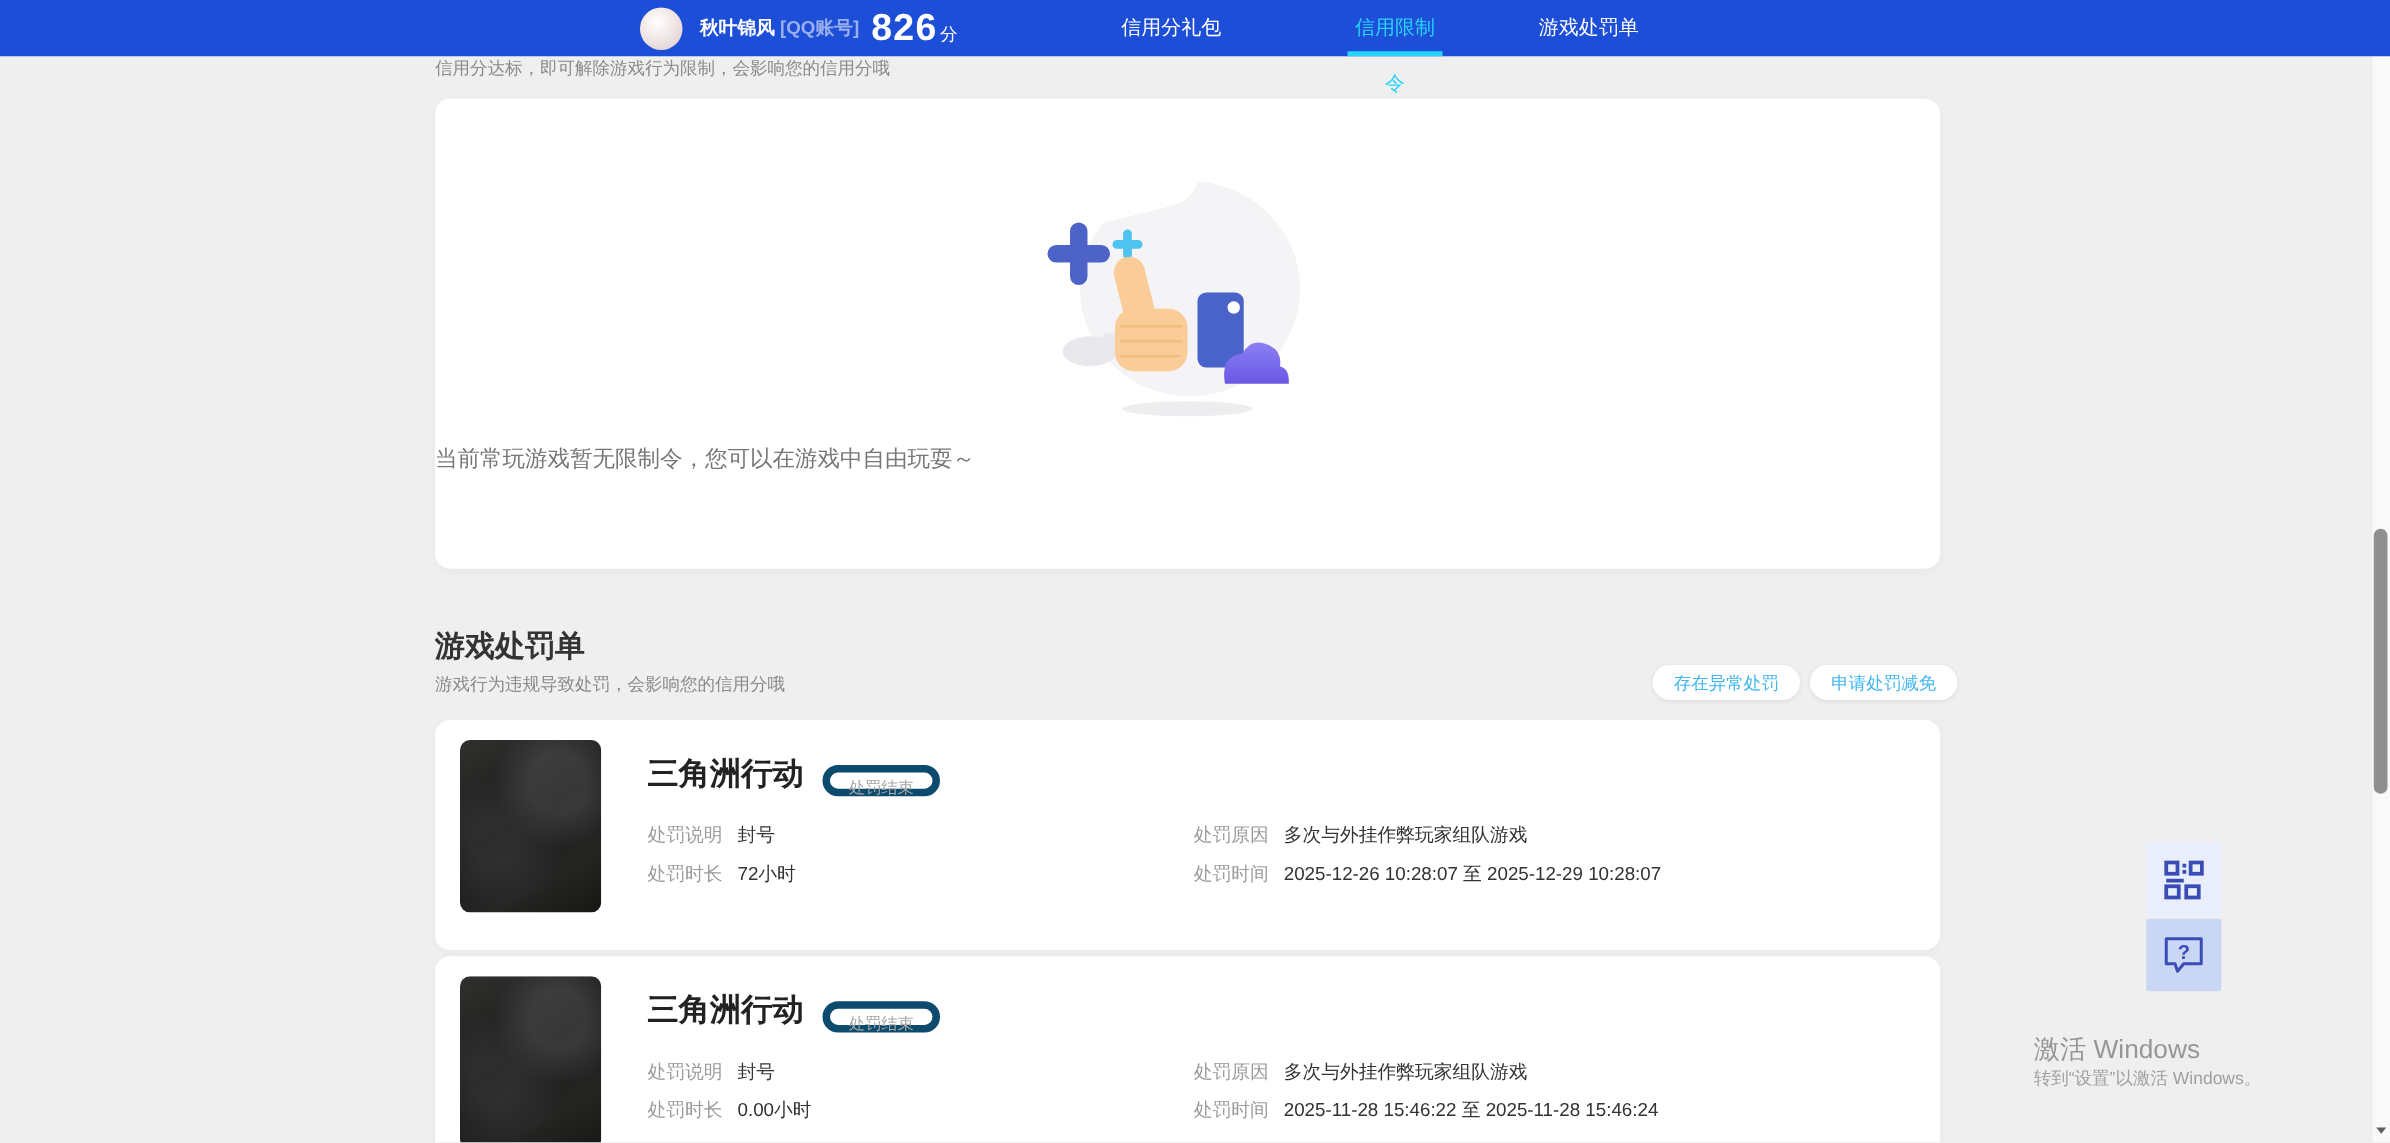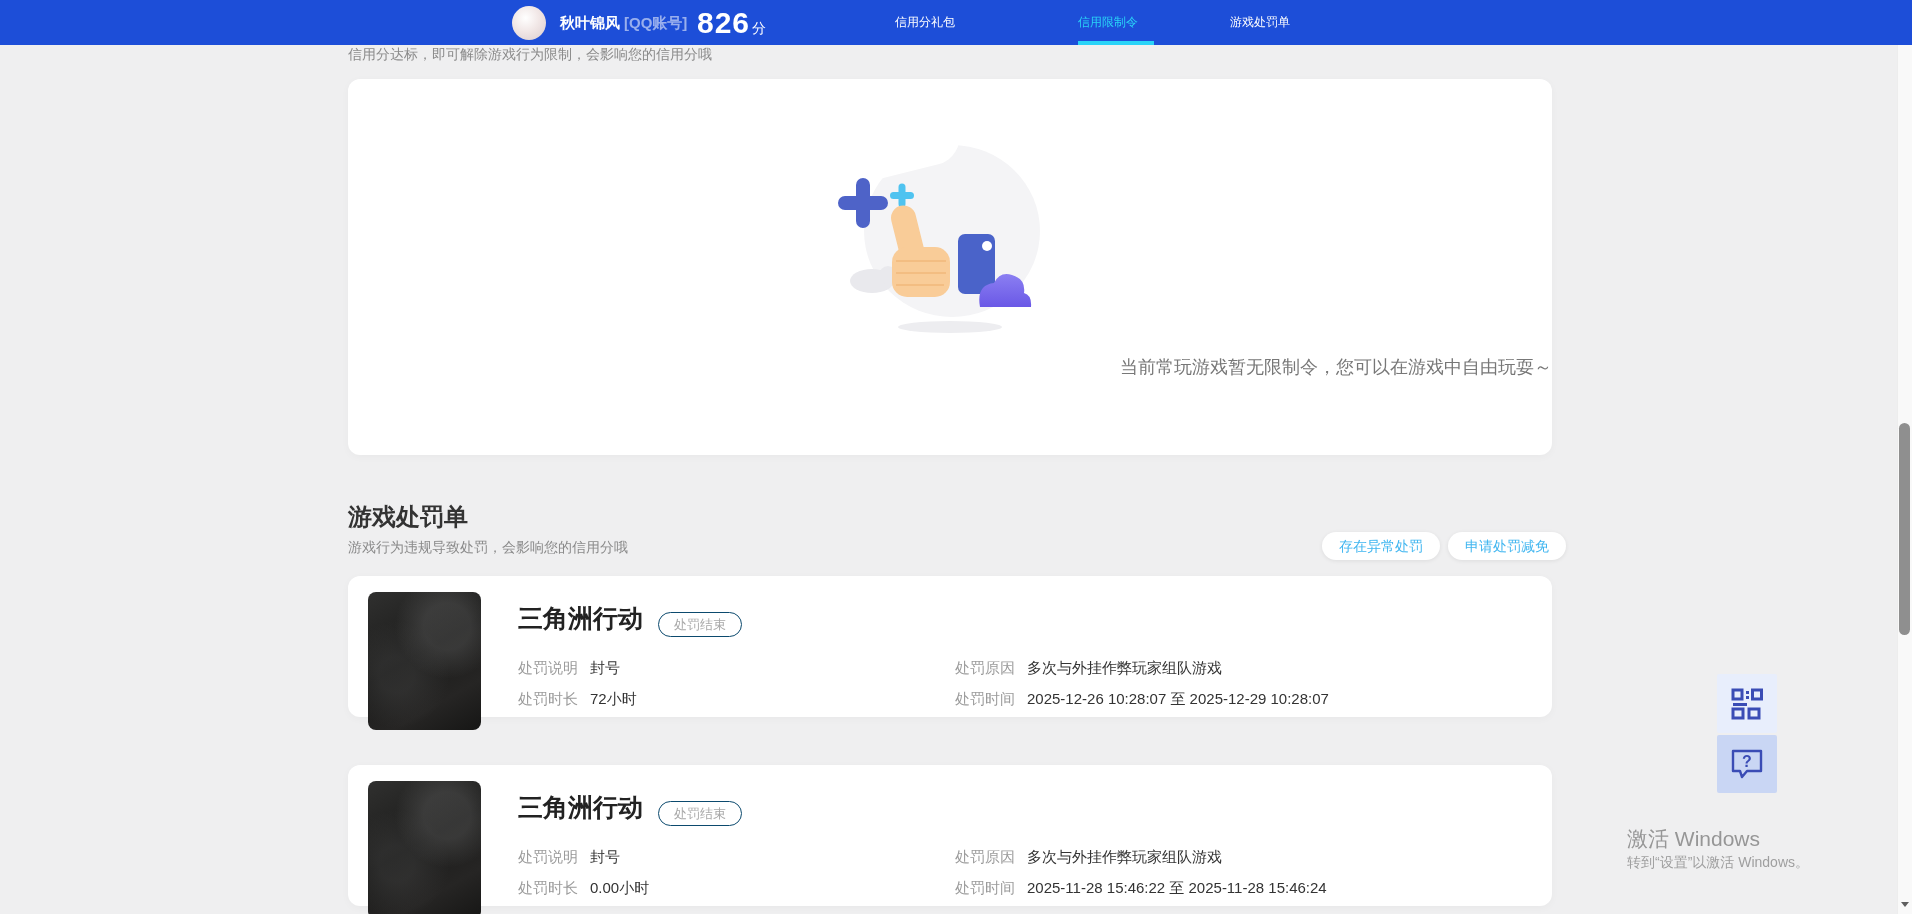--- a/index.html
+++ b/index.html
@@ -9,56 +9,56 @@
 
   
   .header { position:absolute; left:0; top:0; width:1912px; height:45px; background:#1d4ed8; z-index:5; }
   .avatar { position:absolute; left:512px; top:6px; width:34px; height:34px; border-radius:50%;
             background:radial-gradient(circle at 40% 35%, #ffffff 0%, #f1e7e6 45%, #d9cbcd 100%); }
   .user-line { position:absolute; left:560px; top:0; height:45px; line-height:45px; font-size:15px; font-weight:bold; color:#ffffff; }
   .account-tag { font-weight:bold; color:rgba(255,255,255,0.55); margin-left:4px; }
   .score-wrap { position:absolute; left:697px; top:0; height:45px; line-height:45px; color:#fff; }
   .score-num { font-size:30px; font-weight:bold; letter-spacing:1px; }
   .score-unit { font-size:14px; margin-left:2px; }
-  .tab { position:absolute; top:0; height:52px; line-height:45px; font-size:12px; color:#ffffff; cursor:pointer; }
+  .tab { position:absolute; top:0; height:52px; line-height:45px; text-align:center; font-size:16px; color:#ffffff; cursor:pointer; }
   .tab-1 { left:895px;  width:84px; }
   .tab-2 { left:1078px; width:76px; color:#29d3f7; }
   .tab-3 { left:1230px; width:82px; }
   .tab-underline { position:absolute; left:1078px; top:41px; width:76px; height:4px; background:#29d3f7; }
 
   .intro-text { position:absolute; left:348px; top:46px; font-size:14px; color:#8a8a8a; }
 
   
   .card { position:absolute; left:348px; width:1204px; background:#ffffff; border-radius:12px; box-shadow:0 2px 8px rgba(0,0,0,0.03); }
   .card-empty { top:79px; height:376px; }
   .illus { position:absolute; left:50%; transform:translateX(-50%); top:60px; }
-  .empty-msg  { position:absolute; left:0; top:276px; width:100%; text-align:right; font-size:18px; color:#777777; }
+  .empty-msg  { position:absolute; left:0; top:276px; width:100%; text-align:left; font-size:18px; color:#777777; }
   .empty-note { position:absolute; left:0; top:312px; width:100%; text-align:center; font-size:13px; color:#9e9e9e; }
 
   
   .sec-title { position:absolute; left:348px; top:501px; font-size:24px; font-weight:bold; color:#333333; }
   .sec-sub   { position:absolute; left:348px; top:539px; font-size:14px; color:#8a8a8a; }
   .pill-btn { position:absolute; top:532px; height:28px; line-height:28px; padding:0 17px; background:#ffffff; border:none;
               border-radius:14px; font-size:14px; color:#41b6f0; box-shadow:0 1px 4px rgba(0,0,0,0.08); cursor:pointer;
               font-family:inherit; }
   .btn-abnormal  { left:1322px; }
   .btn-reduction { left:1448px; }
 
   
-  .card-penalty { height:141px;padding-left:44px; }
+  .card-penalty { height:184px;padding-left:44px; }
   .card-a { top:576px; }
   .card-b { top:765px; }
   .game-thumb { position:absolute; left:20px; top:16px; width:113px; height:138px; border-radius:8px;
       background:
         radial-gradient(circle at 70% 25%, rgba(90,90,90,0.45) 0 18%, transparent 40%),
         radial-gradient(circle at 25% 60%, rgba(70,70,70,0.4) 0 15%, transparent 45%),
         linear-gradient(150deg, #30302f 0%, #1b1b1a 45%, #262524 75%, #161615 100%); }
   .game-title { position:absolute; left:170px; top:26px; font-size:25px; font-weight:bold; color:#222222; }
   .status-badge { position:absolute; left:310px; top:36px; height:25px; line-height:23px; padding:0 15px;
-                  border:1px solid #0c4a6e; border-radius:13px; font-size:13px; color:#a8a8a8; background:#fff; }
+                  border:6px solid #0c4a6e; border-radius:13px; font-size:13px; color:#a8a8a8; background:#fff; }
   .f-label { position:absolute; font-size:15px; color:#9b9b9b; }
   .f-value { position:absolute; font-size:15px; color:#333333; font-weight:500; }
   .r1 { top:83px; } .r2 { top:114px; }
   .c1l { left:170px;text-align:right; } .c1v { left:242px; } .c2l { left:607px; } .c2v { left:679px; }
 
   
   .float-btn { position:absolute; left:1717px; width:60px; height:59px; display:flex; align-items:center; justify-content:center; cursor:pointer; border-radius:2px; }
   .qr-btn   { top:674px; background:#e8eefc; }
   .help-btn { top:735px; height:58px; background:#c9d6f4; }
 

